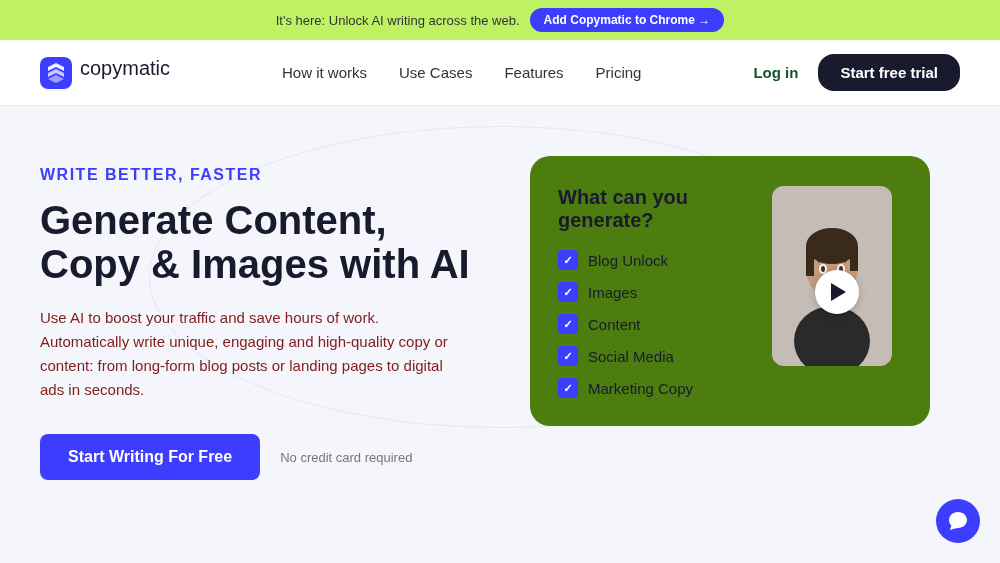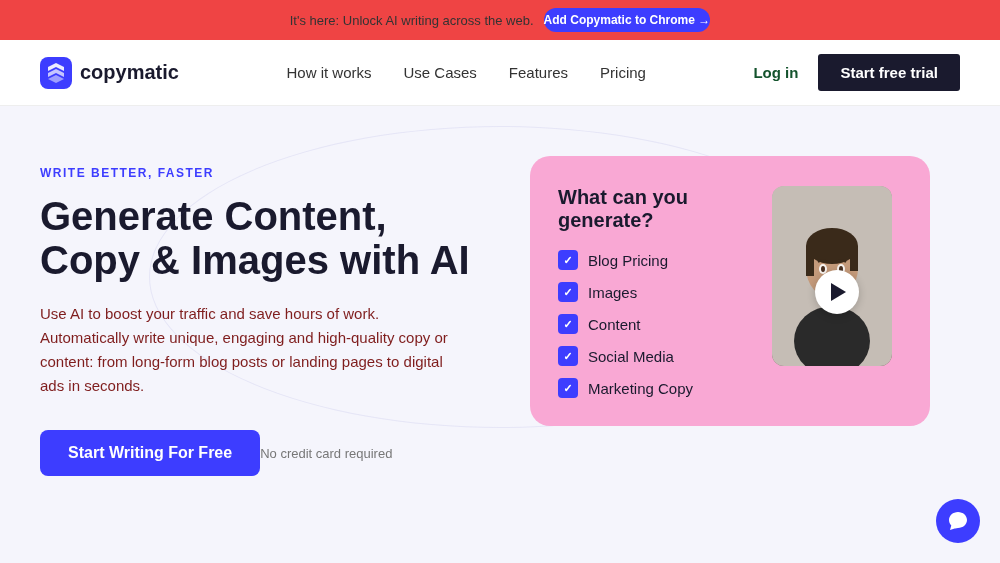--- a/index.html
+++ b/index.html
@@ -1,54 +1,54 @@
 <!DOCTYPE html>
 <html><head>
   <meta charset="utf-8">
   <style>
     * { margin: 0; padding: 0; box-sizing: border-box; }
     body { font-family: -apple-system, BlinkMacSystemFont, 'Segoe UI', sans-serif; background: #f5f5fc; width: 1000px; height: 563px; overflow: hidden; }
 
     
     .top-banner {
-      background: #ef4444;
+      background: #bef264;
       text-align: center;
       padding: 8px 16px;
       font-size: 13px;
       color: #333;
       display: flex;
       align-items: center;
       justify-content: center;
       gap: 10px;
     }
     .banner-cta {
       background: #3d3dff;
       color: #fff;
       border: none;
       border-radius: 20px;
-      padding: 5px 0;
+      padding: 5px 14px;
       font-size: 12px;
       font-weight: 600;
       cursor: pointer;
     }
 
     
     nav {
       background: #fff;
       display: flex;
       align-items: center;
       padding: 14px 40px;
       border-bottom: 1px solid #eee;
       gap: 0;
     }
     .logo {
       display: flex;
-      align-items: center;
+      align-items: flex-start;
       gap: 8px;
-      font-weight: 700;
+      font-weight: 400;
       font-size: 20px;
       color: #1a1a2e;
       text-decoration: none;
       flex: 0 0 auto;
     }
     .logo-icon {
       width: 32px;
       height: 32px;
     }
     .nav-links {
@@ -72,21 +72,21 @@
     .login-link {
       text-decoration: none;
       color: #14532d;
       font-size: 15px;
       font-weight: 700;
     }
     .start-trial-btn {
       background: #1a1a2e;
       color: #fff;
       border: none;
-      border-radius: 3px;
+      border-radius: 16px;
       padding: 10px 22px;
       font-size: 15px;
       font-weight: 600;
       cursor: pointer;
     }
 
     
     .hero {
       display: flex;
       padding: 50px 40px 30px 40px;
@@ -116,21 +116,21 @@
     }
     .hero-right {
       flex: 1;
       display: flex;
       justify-content: center;
       align-items: flex-start;
     }
 
     .eyebrow {
       color: #3d3dff;
-      font-size: 12px;
+      font-size: 16px;
       font-weight: 700;
       letter-spacing: 1.5px;
       text-transform: uppercase;
       margin-bottom: 14px;
     }
     .hero-title {
       font-size: 40px;
       font-weight: 800;
       color: #1a1a2e;
       line-height: 1.1;
@@ -139,40 +139,41 @@
     .hero-desc {
       font-size: 15px;
       color: #7f1d1d;
       line-height: 1.6;
       max-width: 420px;
       margin-bottom: 32px;
     }
     .cta-row {
       display: flex;
       align-items: center;
+      gap: 20px;
       margin-bottom: 36px;
     }
     .cta-main-btn {
       background: #3d3dff;
       color: #fff;
       border: none;
       border-radius: 8px;
       padding: 14px 28px;
       font-size: 16px;
       font-weight: 700;
       cursor: pointer;
     }
     .no-cc {
       font-size: 13px;
       color: #777;
     }
 
     
     .video-card {
-      background: #f9a8d4;
+      background: #4d7c0f;
       border-radius: 20px;
       padding: 30px 28px 28px 28px;
       width: 400px;
       position: relative;
       display: flex;
       gap: 20px;
     }
     .video-card-content {
       flex: 1;
     }
@@ -313,21 +314,21 @@
 
   </div>
 
   <div class="hero-right">
     <div class="video-card">
       <div class="video-card-content">
         <h3>What can you generate?</h3>
         <ul class="checklist">
           <li>
             <div class="check-icon"></div>
-            <span>Blog Pricing</span>
+            <span>Blog Unlock</span>
           </li>
           <li>
             <div class="check-icon"></div>
             <span>Images</span>
           </li>
           <li>
             <div class="check-icon"></div>
             <span>Content</span>
           </li>
           <li>

